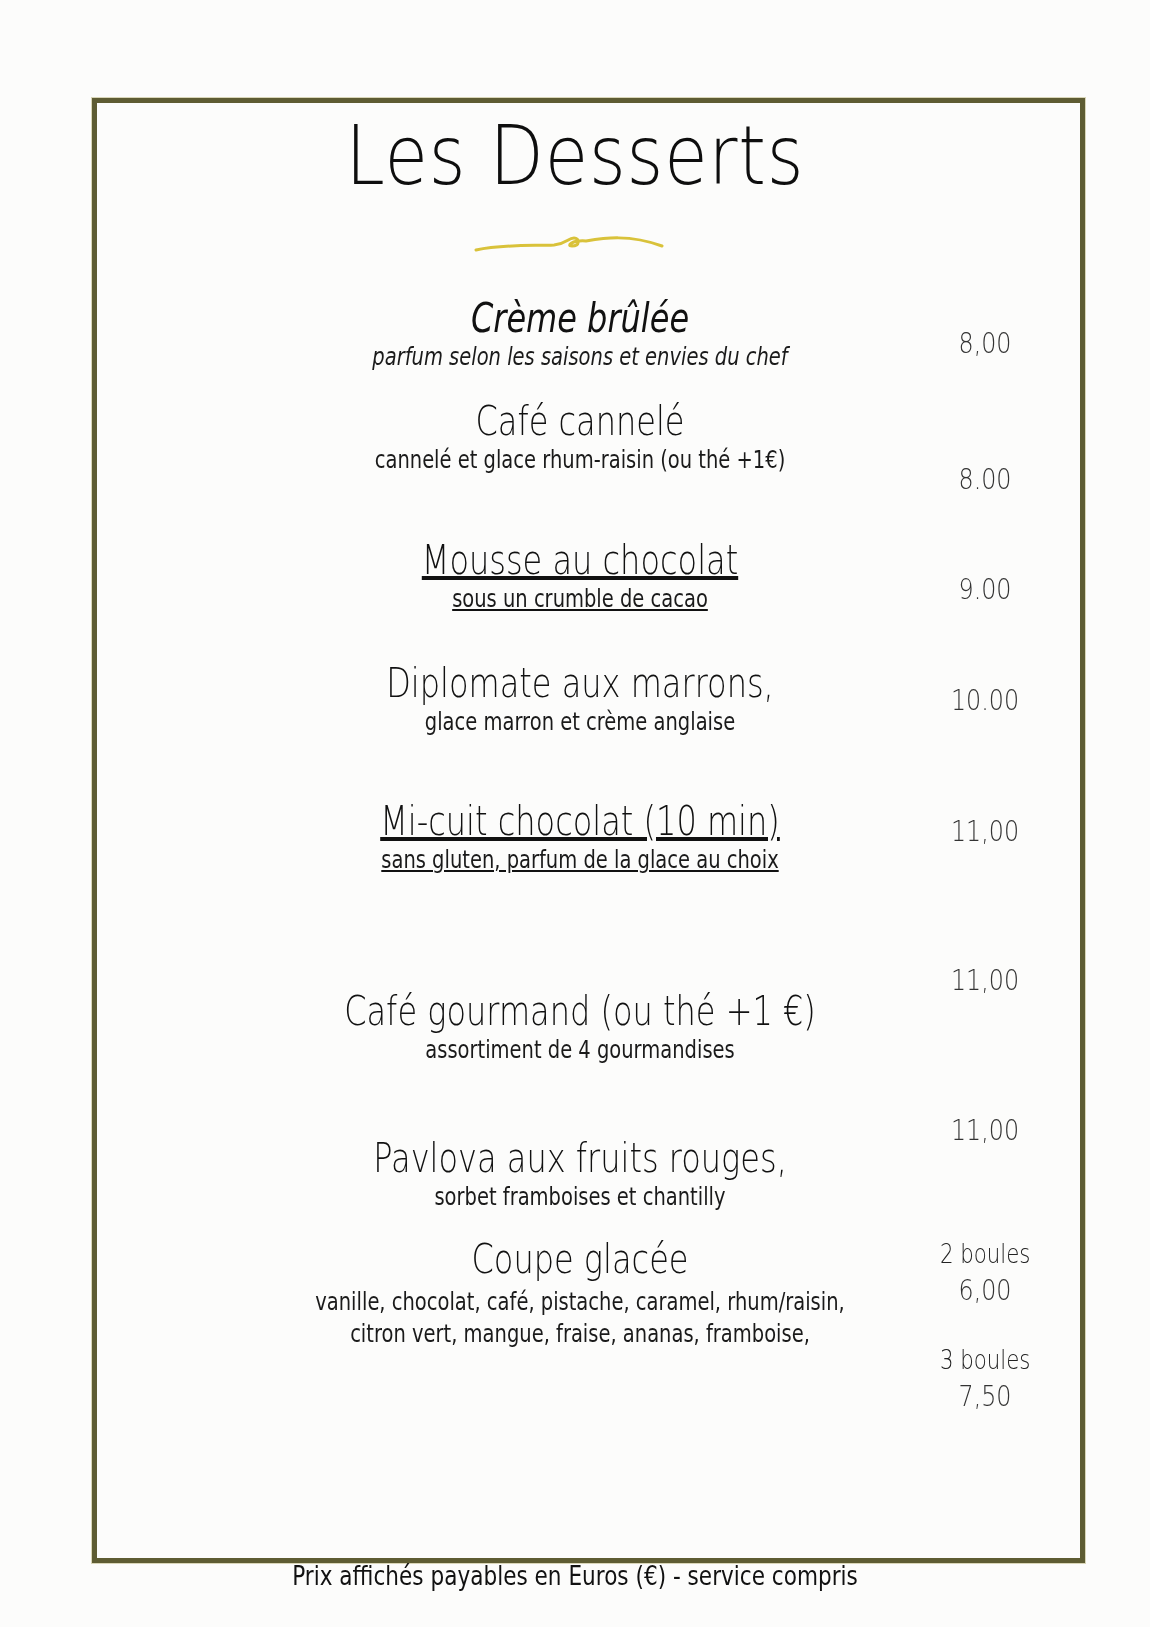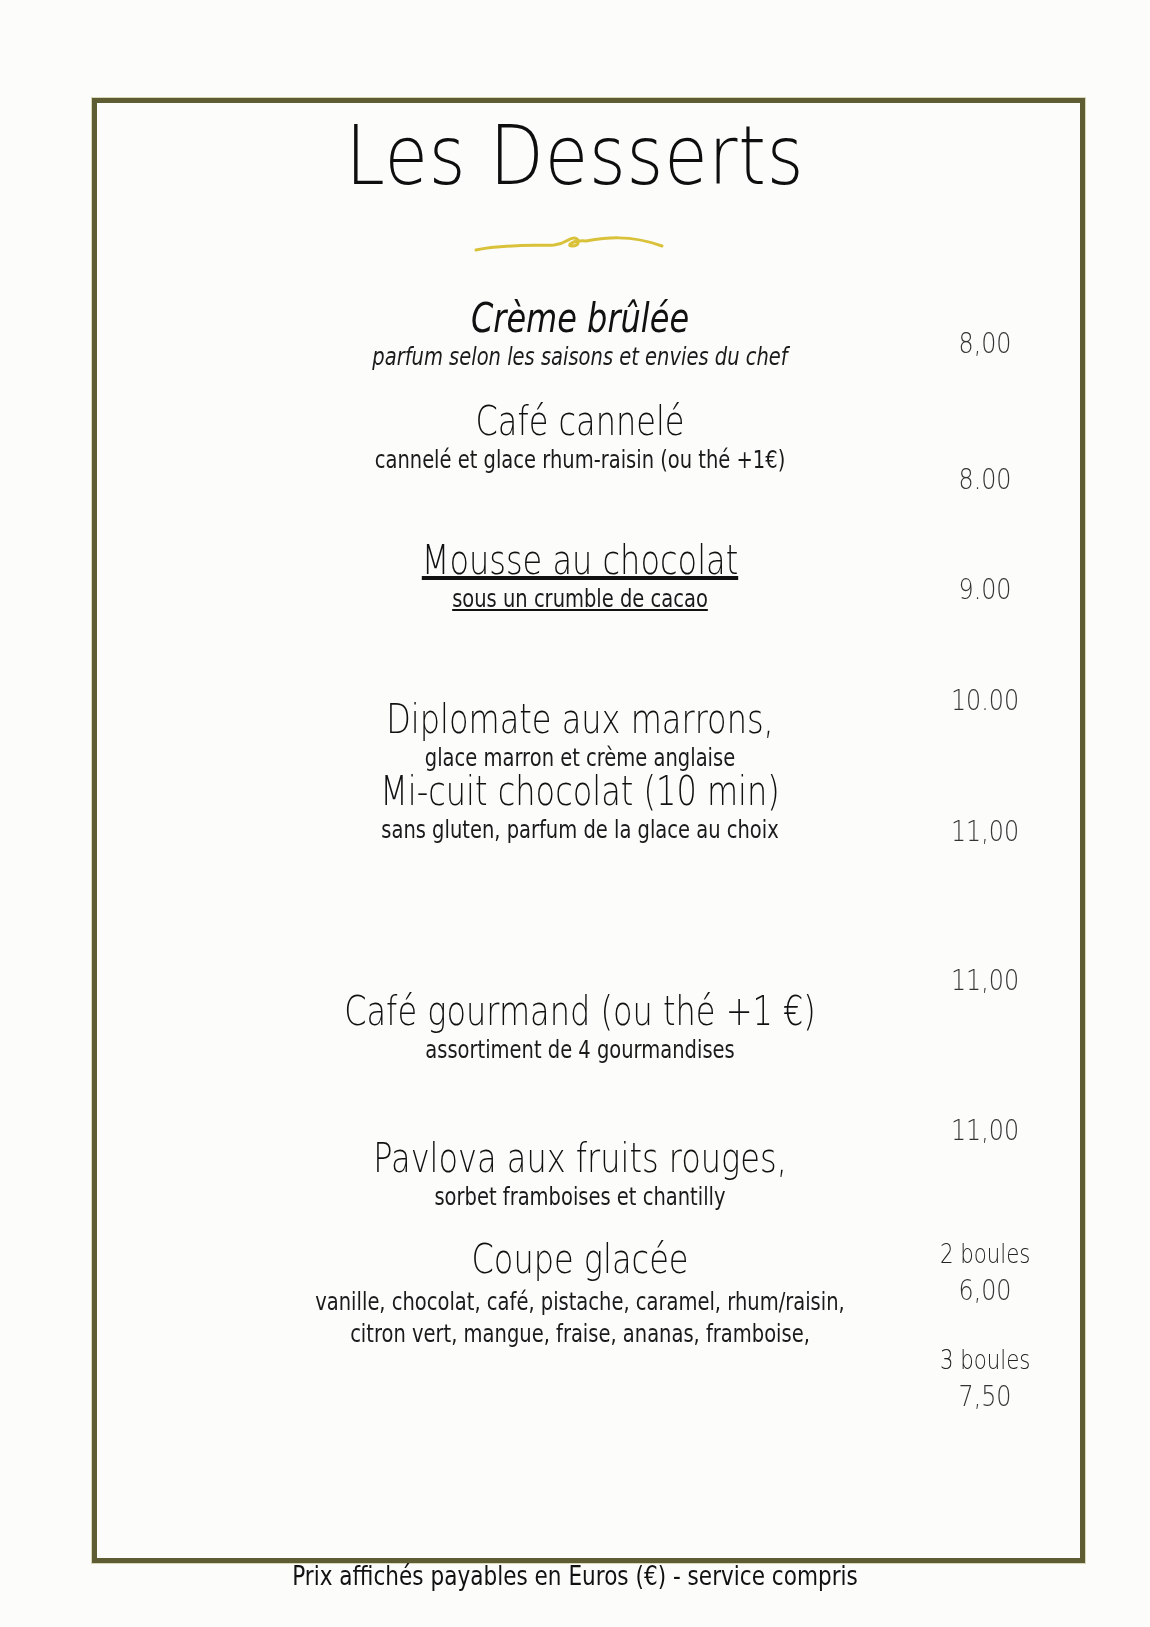--- a/index.html
+++ b/index.html
@@ -108,27 +108,27 @@
   <span class="item-desc">cannelé et glace rhum-raisin (ou thé +1€)</span>
 </div>
 <div class="price" style="top:461px;">8.00</div>
 
 <div class="item" style="top:537px;text-decoration:underline;">
   <span class="item-name">Mousse au chocolat</span>
   <span class="item-desc">sous un crumble de cacao</span>
 </div>
 <div class="price" style="top:571px;">9.00</div>
 
-<div class="item" style="top:696px;">
+<div class="item" style="top:660px;">
   <span class="item-name">Diplomate aux marrons,</span>
   <span class="item-desc">glace marron et crème anglaise</span>
 </div>
 <div class="price" style="top:682px;">10.00</div>
 
-<div class="item" style="top:768px;">
+<div class="item" style="top:798px;text-decoration:underline;">
   <span class="item-name">Mi-cuit chocolat (10 min)</span>
   <span class="item-desc">sans gluten, parfum de la glace au choix</span>
 </div>
 <div class="price" style="top:813px;">11,00</div>
 
 <div class="item" style="top:988px;">
   <span class="item-name">Café gourmand (ou thé +1 €)</span>
   <span class="item-desc">assortiment de 4 gourmandises</span>
 </div>
 <div class="price" style="top:962px;">11,00</div>

